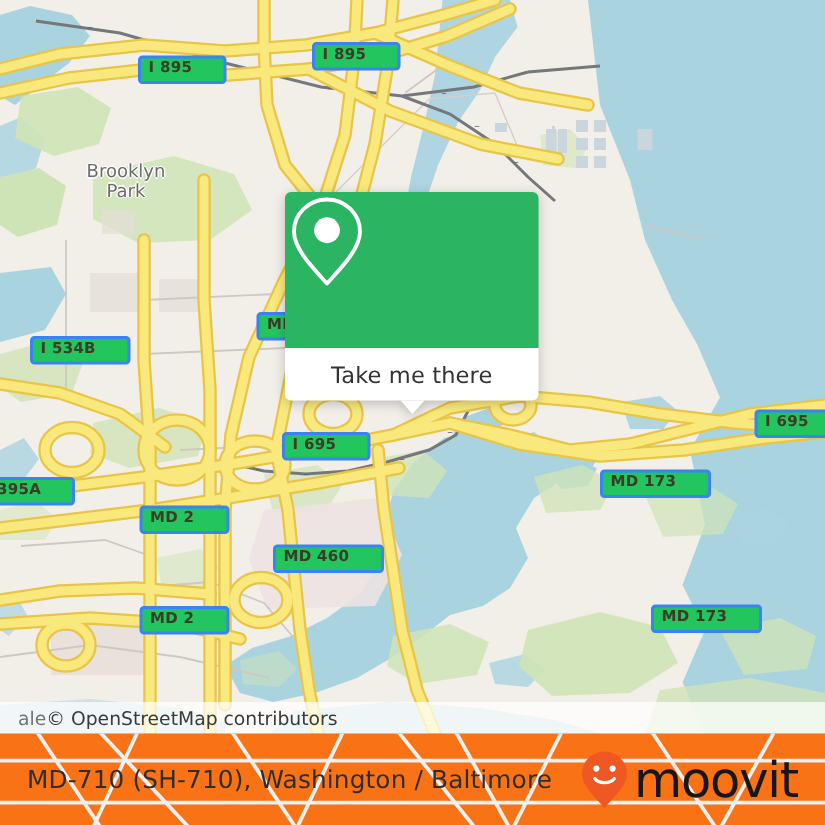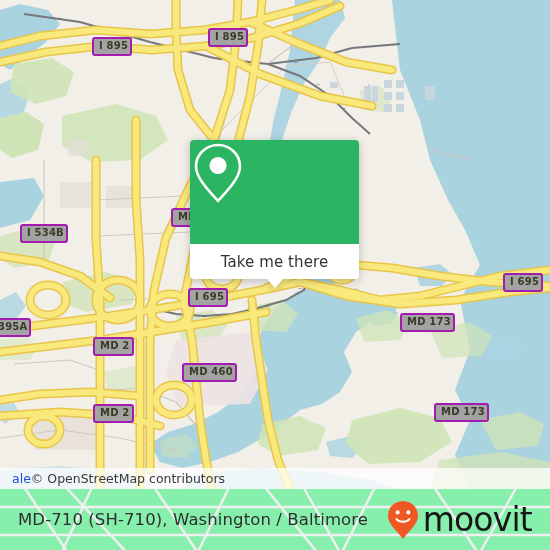--- a/index.html
+++ b/index.html
@@ -17,28 +17,28 @@
     position: absolute; left: 0; top: 0;
     width: 550px; height: 489px;
     background: #f2efe9;
     overflow: hidden;
   }
   #map svg { position: absolute; left: 0; top: 0; display: block; }
 
   
   .shield {
     position: absolute;
-    background: #a3a3a3;
-    border: 2px solid #a21caf;
+    background: #22c55e;
+    border: 2px solid #3b82f6;
     border-radius: 3px;
     color: #3b3b28;
     font-size: 10px;
     font-weight: bold;
     line-height: 12px;
-    padding: 1px 2px 2px 5px;
+    padding: 1px 21px 2px 5px;
     white-space: nowrap;
     letter-spacing: 0.2px;
     font-family: "DejaVu Sans", sans-serif;
   }
   .place-label {
     position: absolute;
     color: #6b6b6b;
     font-size: 12px;
     line-height: 13px;
     text-align: center;
@@ -57,26 +57,26 @@
     height: 21px;
     width: 100%;
     background: rgba(255,255,255,0.72);
     color: #3a3a3a;
     font-size: 12.5px;
     line-height: 21px;
     padding-left: 12px;
     white-space: nowrap;
     font-family: "DejaVu Sans", sans-serif;
   }
-  #attribution .faded { color: #1d4ed8; }
+  #attribution .faded { color: #737373; }
 
   
   #callout {
     position: absolute;
-    left: 190px; top: 140px;
+    left: 190px; top: 128px;
     width: 169px; height: 142px;
     border-radius: 4px;
     overflow: visible;
     filter: drop-shadow(0 2px 4px rgba(0,0,0,0.22));
   }
   #callout-green {
     position: absolute; left: 0; top: 0;
     width: 169px; height: 104px;
     background: #2bb563;
     border-radius: 4px 4px 0 0;
@@ -102,21 +102,21 @@
     width: 0; height: 0;
     border-left: 8px solid transparent;
     border-right: 8px solid transparent;
     border-top: 9px solid #ffffff;
   }
 
   
   #footer {
     position: absolute; left: 0; top: 489px;
     width: 550px; height: 61px;
-    background: #86efac;
+    background: #f97316;
     overflow: hidden;
   }
   #footer-watermark {
     position: absolute; left: 0; top: -8px;
     opacity: 1;
   }
   #footer-title {
     position: absolute;
     left: 18px; top: 0; height: 61px;
     display: flex; align-items: center;
@@ -339,20 +339,24 @@
           <path d="M330,270 a12,10 0 1,0 24,0 a12,10 0 1,0 -24,0"></path>
           <path d="M0,256 L40,262 L80,276 L110,298"></path>
           <path d="M0,400 L40,394 L90,392 L140,396"></path>
           <path d="M0,416 L60,412 L120,416 L160,426"></path>
           <path d="M214,140 L190,110 L178,70 L176,30 L176,0"></path>
         </g>
 
       </g>
     </svg>
 
+    <div class="place-label" style="left:44px; top:108px; width:80px;">
+      <div>Brooklyn</div>
+      <div>Park</div>
+    </div>
 
     <div class="shield" style="left:92px;  top:37px;">I 895</div>
     <div class="shield" style="left:208px; top:28px;">I 895</div>
     <div class="shield" style="left:135px; top:208px;margin-left:36px;">MD 171</div>
     <div class="shield" style="left:20px;  top:224px;">I 534B</div>
     <div class="shield" style="left:-9px;  top:318px;">395A</div>
     <div class="shield" style="left:93px;  top:337px;">MD 2</div>
     <div class="shield" style="left:188px; top:288px;">I 695</div>
     <div class="shield" style="left:182px; top:363px;">MD 460</div>
     <div class="shield" style="left:93px;  top:404px;">MD 2</div>

